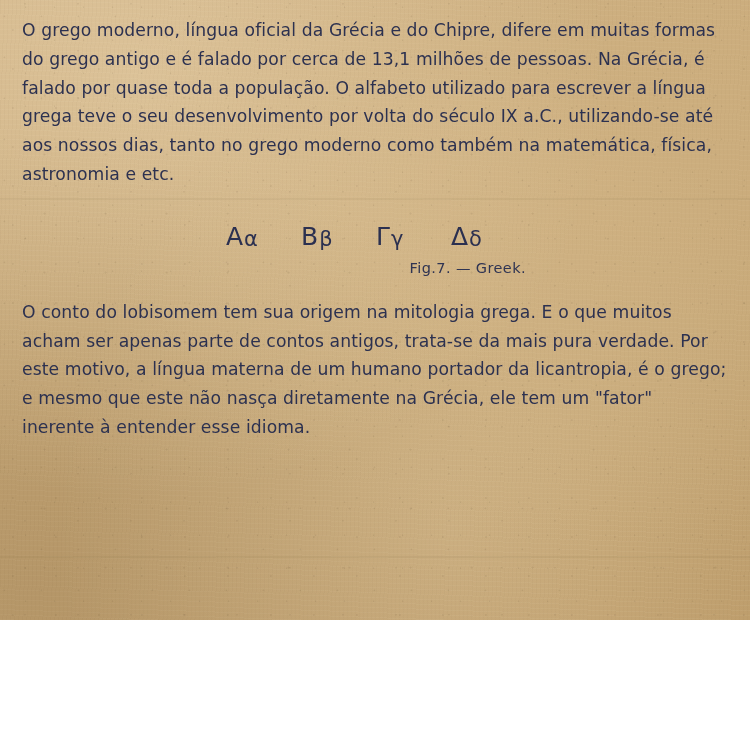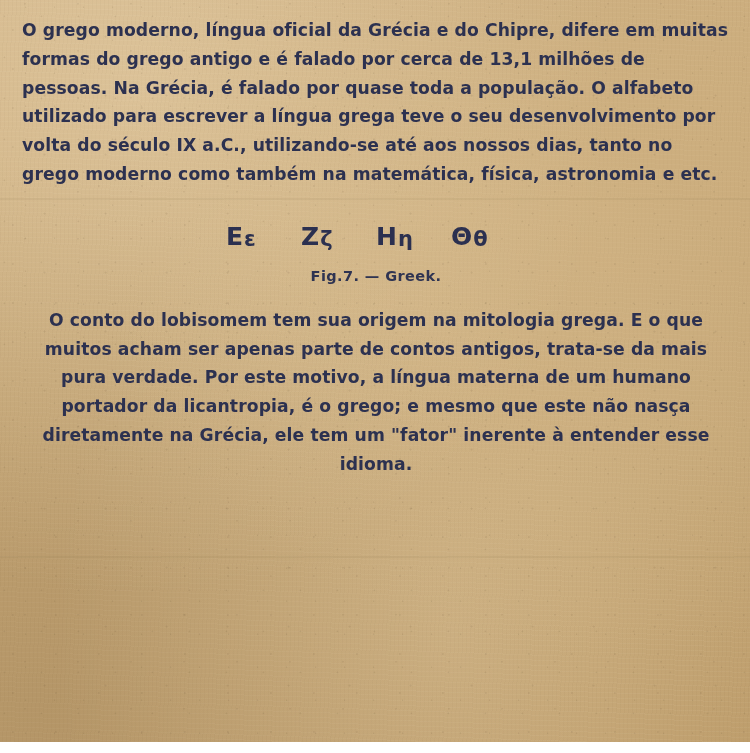--- a/index.html
+++ b/index.html
@@ -8,34 +8,33 @@
   }
   body {
     width: 750px;
     height: 753px;
     overflow: hidden;
     font-family: "DejaVu Sans", sans-serif;
   }
   #page {
     position: relative;
     width: 750px;
-    height: 742px;
+    height: 620px;
     box-sizing: border-box;
     background-color: #c5a97a;
     background-image:
       radial-gradient(ellipse at 18% 12%, rgba(255,240,210,0.30), rgba(255,240,210,0) 55%),
       radial-gradient(ellipse at 80% 28%, rgba(215,186,140,0.45), rgba(215,186,140,0) 60%),
       radial-gradient(ellipse at 60% 85%, rgba(255,236,200,0.22), rgba(255,236,200,0) 62%),
       radial-gradient(ellipse at 5% 95%, rgba(150,120,80,0.30), rgba(150,120,80,0) 55%),
       repeating-linear-gradient(92deg, rgba(120,94,58,0.055) 0px, rgba(120,94,58,0.055) 1px, rgba(0,0,0,0) 1px, rgba(0,0,0,0) 4px),
       repeating-linear-gradient(2deg, rgba(255,245,220,0.05) 0px, rgba(255,245,220,0.05) 1px, rgba(0,0,0,0) 1px, rgba(0,0,0,0) 5px),
       linear-gradient(160deg, #cfb183 0%, #c7a877 40%, #c2a372 70%, #bb9a68 100%);
     color: #2a2f4a;
     padding: 14px 20px 26px 22px;
-    font-weight: bold;
   }
   
   #grain {
     position: absolute;
     inset: 0;
     pointer-events: none;
     background-image:
       radial-gradient(circle at 12% 40%, rgba(90,70,45,0.13) 0.6px, rgba(0,0,0,0) 1.2px),
       radial-gradient(circle at 47% 8%, rgba(90,70,45,0.10) 0.6px, rgba(0,0,0,0) 1.2px),
       radial-gradient(circle at 73% 62%, rgba(90,70,45,0.12) 0.7px, rgba(0,0,0,0) 1.4px),
@@ -84,30 +83,29 @@
     font-size: 25px;
     letter-spacing: 1px;
   }
   .gs {
     font-size: 21px;
     position: relative;
     top: 1px;
     letter-spacing: 0.5px;
   }
   #figure-caption {
-    text-align: center;
+    text-align: right;
     font-family: "DejaVu Sans", sans-serif;
     font-size: 14.5px;
     color: #2f3452;
     letter-spacing: 0.4px;
-    margin-top: 8px;
+    margin-top: 0;
   }
   #outro-paragraph {
     margin-top: 22px;
-    text-align: center;
   }
   
   .shade {
     position: absolute;
     left: 0; right: 0;
     height: 2px;
     background: rgba(120,95,60,0.07);
     z-index: 1;
   }
 </style>
@@ -119,24 +117,24 @@
   <div class="shade" style="top:198px;"></div>
   <div class="shade" style="top:556px;"></div>
 
   <div id="content">
     <p class="para" id="intro-paragraph">O grego moderno, língua oficial da Grécia e do Chipre, difere em muitas formas do grego antigo e é falado por cerca de 13,1 milhões de pessoas. Na Grécia, é falado por quase toda a população. O alfabeto utilizado para escrever a língua grega teve o seu desenvolvimento por volta do século IX a.C., utilizando-se até aos nossos dias, tanto no grego moderno como também na matemática, física, astronomia e etc.</p>
 
     <div id="alphabet-block">
       <table class="greek">
         <tbody>
           <tr>
-            <td><span class="gl">Ε</span><span class="gs">ε</span></td>
-            <td><span class="gl">Ζ</span><span class="gs">ζ</span></td>
-            <td><span class="gl">Η</span><span class="gs">η</span></td>
-            <td><span class="gl">Θ</span><span class="gs">θ</span></td>
+            <td><span class="gl">Α</span><span class="gs">α</span></td>
+            <td><span class="gl">Β</span><span class="gs">β</span></td>
+            <td><span class="gl">Γ</span><span class="gs">γ</span></td>
+            <td><span class="gl">Δ</span><span class="gs">δ</span></td>
           </tr>
         </tbody>
       </table>
       <div id="figure-caption">Fig.7. — Greek.</div>
     </div>
 
     <p class="para" id="outro-paragraph">O conto do lobisomem tem sua origem na mitologia grega. E o que muitos acham ser apenas parte de contos antigos, trata-se da mais pura verdade. Por este motivo, a língua materna de um humano portador da licantropia, é o grego; e mesmo que este não nasça diretamente na Grécia, ele tem um "fator" inerente à entender esse idioma.</p>
   </div>
 </div>
 

